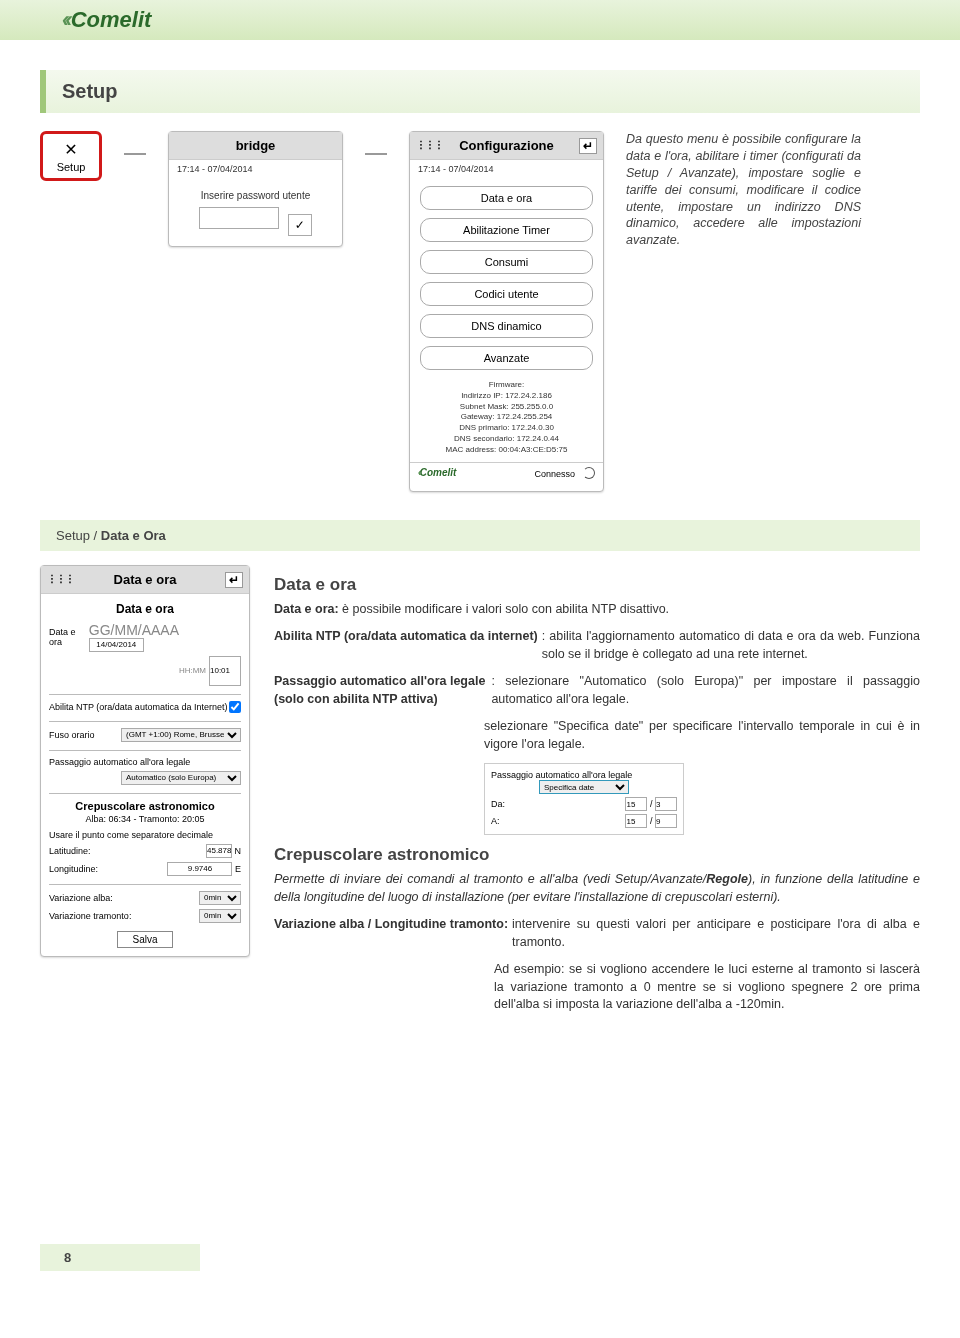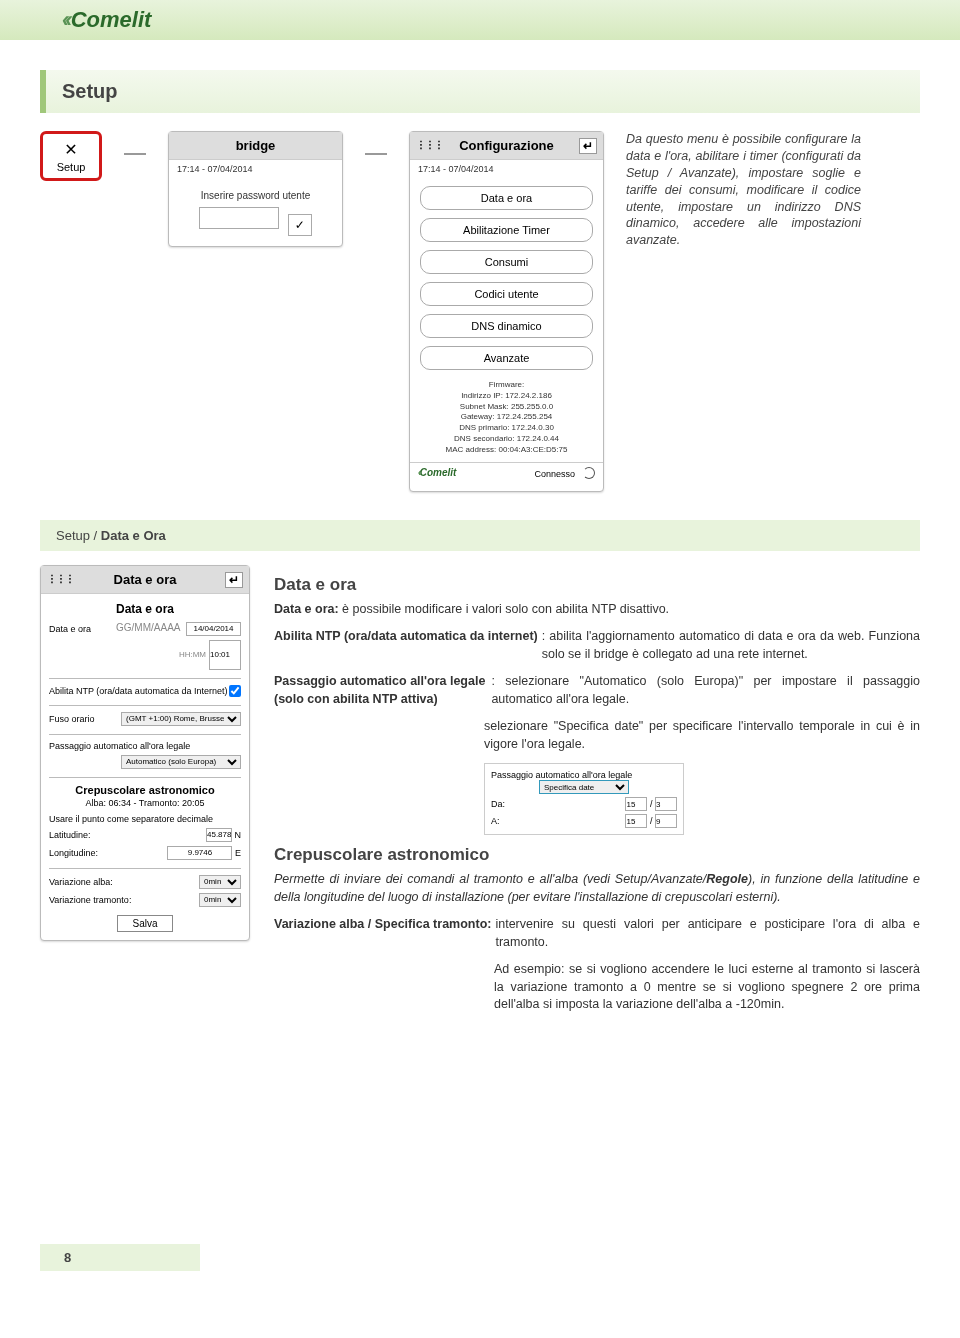--- a/index.html
+++ b/index.html
@@ -138,21 +138,21 @@
     <div class="screen scr3">
       <div class="scr-title">
         <span class="grid-ic">⋮⋮⋮</span>
         <span>Data e ora</span>
         <span class="enter-ic">↵</span>
       </div>
       <div class="dataora-sub">Data e ora</div>
       <div class="field-row">
         <span>Data e ora</span>
         <span>
-          <span style="font-size:10px;color:#888;margin-right:3px">GG/MM/AAAA</span>
+          <span style="font-size:14px;color:#888;margin-right:13px">GG/MM/AAAA</span>
           <input class="tinyin" value="14/04/2014" style="">
         </span>
       </div>
       <div class="field-row" style="justify-content:flex-end">
         <span style="font-size:8px;color:#888;margin-right:3px">HH:MM</span>
         <input class="tinysm" value="10:01" style="">
       </div>
       <div class="sep"></div>
       <div class="field-row">
         <span style="flex:1">Abilita NTP (ora/data automatica da Internet)</span>
@@ -217,21 +217,21 @@
           </div>
         <div class="row">
             <span>A:</span>
             <span><input style="width: 22px;" value="15"> / <input style="width: 22px;" value="9"></span>
           </div>
       </div>
 
       <div class="sec2-title">Crepuscolare astronomico</div>
       <p class="para italic"><span>Permette di inviare dei comandi al tramonto e all'alba (vedi Setup/Avanzate/</span><b>Regole</b><span>), in funzione della latitudine e della longitudine del luogo di installazione (per evitare l'installazione di crepuscolari esterni).</span></p>
       <div class="para hang">
-          <span class="lead">Variazione alba / Specifica tramonto:</span>
+          <span class="lead">Variazione alba / Longitudine tramonto:</span>
           <span class="body"> intervenire su questi valori per anticipare e posticipare l'ora di alba e tramonto.</span>
         </div>
       <p class="para" style="margin-left:220px">Ad esempio: se si vogliono accendere le luci esterne al tramonto si lascerà la variazione tramonto a 0 mentre se si vogliono spegnere 2 ore prima dell'alba si imposta la variazione dell'alba a -120min.</p>
     </div>
   </div>
 </div>
 
 <div class="footer-num">8</div>
 
 </body></html>

